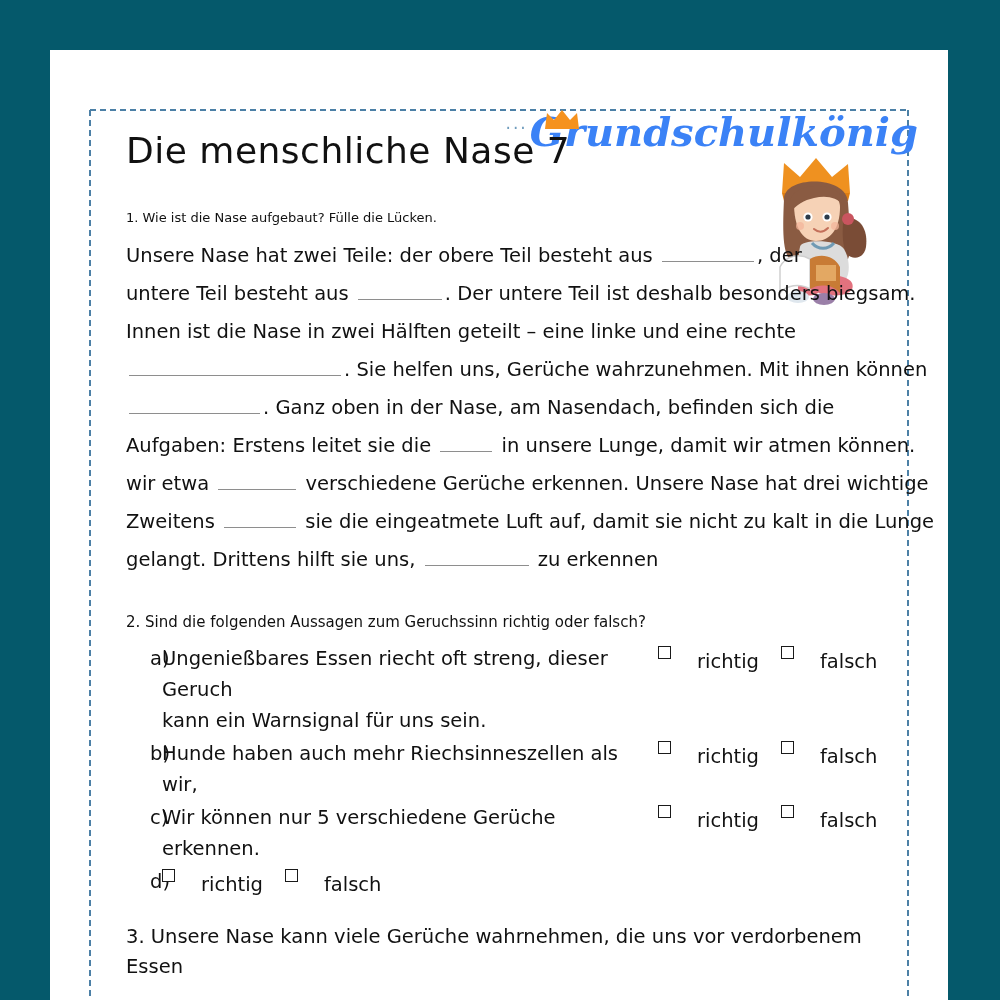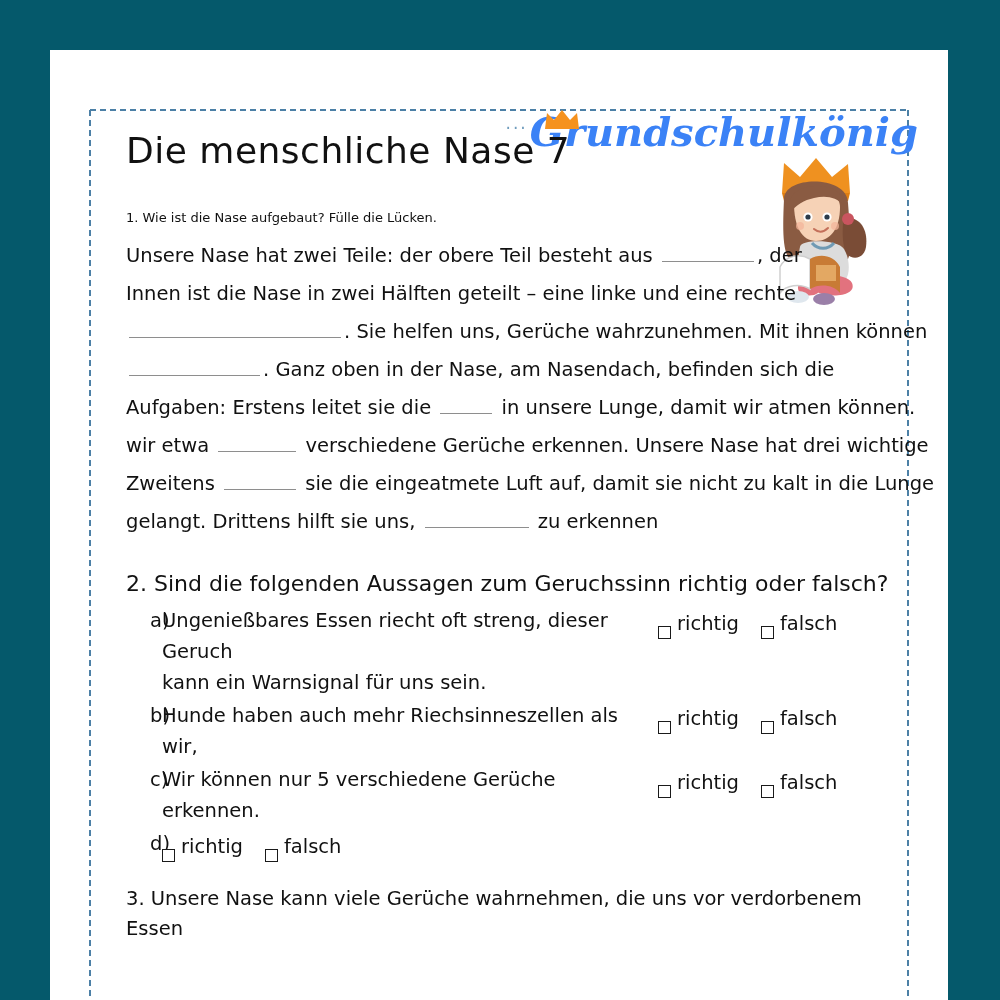--- a/index.html
+++ b/index.html
@@ -134,21 +134,21 @@
     display: inline-block;
     border-bottom: 1.5px solid #8e8e8e;
     vertical-align: baseline;
     margin: 0 3px;
     height: 16px;
   }
 
   
   #question-2 { margin-top: 28px; }
   #question-2 .q-head {
-    font-size: 22px;
+    font-size: 15px;
     line-height: 30px;
     white-space: nowrap;
   }
   #question-2 .statements { margin-top: 6px; }
   .statement-row {
     display: flex;
     align-items: flex-start;
     font-size: 19.5px;
     line-height: 31px;
     margin-bottom: 2px;
@@ -166,22 +166,22 @@
   .statement-row .stmt-text .l2 { display: block; }
   .statement-row .choices {
     flex: none;
     display: flex;
     align-items: flex-start;
     gap: 8px;
     padding-top: 3px;
   }
   .choice {
     display: flex;
-    align-items: flex-end;
-    gap: 6px;
+    align-items: flex-start;
+    gap: 26px;
   }
   .choice + .choice { margin-left: 14px; }
   .checkbox {
     width: 13px;
     height: 13px;
     border: 1.4px solid #1a1a1a;
     background: #fff;
     box-sizing: border-box;
     flex: none;
   }
@@ -261,20 +261,21 @@
 
     <h1 id="page-title">Die menschliche Nase 7</h1>
 
     <div id="question-1">
       <div class="task-line">
         <span>1.</span>
         <span>Wie ist die Nase aufgebaut? Fülle die Lücken.</span>
       </div>
       <div id="gap-paragraph">
           <div class="para-line"><span>Unsere Nase hat zwei Teile: der obere Teil besteht aus </span><span class="blank" style="width: 92px;"></span><span>, der</span></div>
+          <div class="para-line"><span>untere Teil besteht aus </span><span class="blank" style="width: 84px;"></span><span>. Der untere Teil ist deshalb besonders biegsam.</span></div>
           <div class="para-line"><span>Innen ist die Nase in zwei Hälften geteilt – eine linke und eine rechte</span></div>
           <div class="para-line"><span class="blank" style="width: 212px;"></span><span>. Sie helfen uns, Gerüche wahrzunehmen. Mit ihnen können</span></div>
           <div class="para-line"><span class="blank" style="width: 131px;"></span><span>. Ganz oben in der Nase, am Nasendach, befinden sich die</span></div>
           <div class="para-line"><span>Aufgaben: Erstens leitet sie die </span><span class="blank" style="width: 52px;"></span><span> in unsere Lunge, damit wir atmen können.</span></div>
           <div class="para-line"><span>wir etwa </span><span class="blank" style="width: 78px;"></span><span> verschiedene Gerüche erkennen. Unsere Nase hat drei wichtige</span></div>
           <div class="para-line"><span>Zweitens </span><span class="blank" style="width: 72px;"></span><span> sie die eingeatmete Luft auf, damit sie nicht zu kalt in die Lunge</span></div>
           <div class="para-line"><span>gelangt. Drittens hilft sie uns, </span><span class="blank" style="width: 104px;"></span><span> zu erkennen</span></div>
         </div>
     </div>
 

